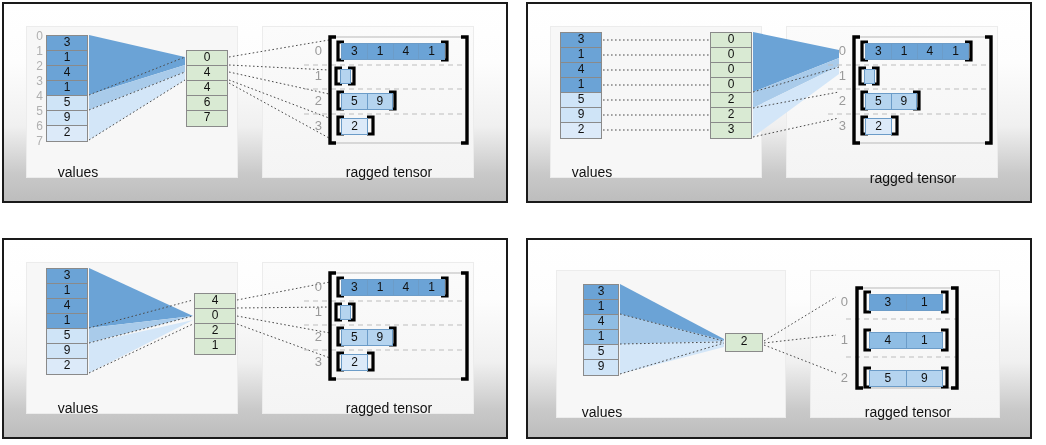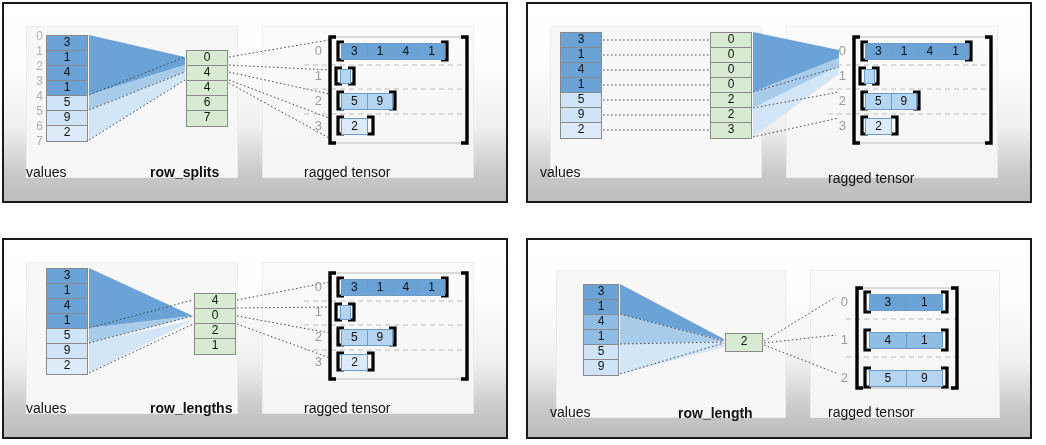--- a/index.html
+++ b/index.html
@@ -35,21 +35,21 @@
   .b4{background:#cfe4f7;}
   .b5{background:#dceaf9;}
   .grn{background:#d9ead3;}
 
   
   .gutter{position:absolute;width:13px;text-align:right;
           font-size:12px;color:#b0b0b0;line-height:1;}
   .gutter span{display:block;height:15px;line-height:10px;}
 
   
-  .cap{position:absolute;font-size:14px;color:#111;
+  .cap{position:absolute;font-size:14px;color:#111;text-align:center;
        white-space:nowrap;}
   .cap.bold{font-weight:bold;}
 
   
   .ridx{position:absolute;font-size:13px;color:#9a9a9a;text-align:right;width:12px;}
 
   svg{position:absolute;left:0;top:0;overflow:visible;}
   .fan-d{fill:#6ba3d6;}
   .fan-m{fill:#a9cbea;}
   .fan-l{fill:#d3e6f8;}
@@ -144,21 +144,20 @@
     <div style="display:flex;height:100%;">
       <div class="cell b3" style="flex:1;height:15px;line-height:15px;border-bottom:none;border-right:1px solid #6c9cc8;">5</div>
       <div class="cell b3" style="flex:1;height:15px;line-height:15px;border-bottom:none;">9</div>
     </div>
   </div>
   <div class="col" style="left:337px;top:114px;width:27px;height:17px;border-color:#6c9cc8;">
     <div class="cell b5" style="height:15px;line-height:15px;border-bottom:none;">2</div>
   </div>
 
   <div class="cap" style="left:22px;top:160px;width:104px;">values</div>
-  <div class="cap bold" style="left:146px;top:160px;width:120px;">row_splits</div>
   <div class="cap" style="left:300px;top:160px;width:170px;">ragged tensor</div>
 </div>
 
 <div class="panel p2">
   <div class="card" style="left:22px;top:22px;width:212px;height:152px;"></div>
   <div class="card lite" style="left:258px;top:22px;width:212px;height:152px;"></div>
 
   <div class="col" style="left:32px;top:28px;width:42px;">
     <div class="cell b1">3</div>
     <div class="cell b1">1</div>
@@ -305,21 +304,20 @@
     <div style="display:flex;height:100%;">
       <div class="cell b3" style="flex:1;height:15px;line-height:15px;border-bottom:none;border-right:1px solid #6c9cc8;">5</div>
       <div class="cell b3" style="flex:1;height:15px;line-height:15px;border-bottom:none;">9</div>
     </div>
   </div>
   <div class="col" style="left:337px;top:114px;width:27px;height:17px;border-color:#6c9cc8;">
     <div class="cell b5" style="height:15px;line-height:15px;border-bottom:none;">2</div>
   </div>
 
   <div class="cap" style="left:22px;top:160px;width:104px;">values</div>
-  <div class="cap bold" style="left:146px;top:160px;width:140px;">row_lengths</div>
   <div class="cap" style="left:300px;top:160px;width:170px;">ragged tensor</div>
 </div>
 
 <div class="panel p4">
   <div class="card" style="left:28px;top:30px;width:230px;height:148px;"></div>
   <div class="card lite" style="left:282px;top:30px;width:190px;height:148px;"></div>
 
   <div class="col" style="left:55px;top:44px;width:36px;">
     <div class="cell b1">3</div>
     <div class="cell b1">1</div>
@@ -374,17 +372,16 @@
     </div>
   </div>
   <div class="col" style="left:341px;top:130px;width:74px;height:17px;border-color:#6c9cc8;">
     <div style="display:flex;height:100%;">
       <div class="cell b3" style="flex:1;height:15px;line-height:15px;border-bottom:none;border-right:1px solid #6c9cc8;">5</div>
       <div class="cell b3" style="flex:1;height:15px;line-height:15px;border-bottom:none;">9</div>
     </div>
   </div>
 
   <div class="cap" style="left:22px;top:164px;width:104px;">values</div>
-  <div class="cap bold" style="left:150px;top:165px;width:140px;">row_length</div>
   <div class="cap" style="left:300px;top:164px;width:160px;">ragged tensor</div>
 </div>
 
 </div>
 
 </body></html>

